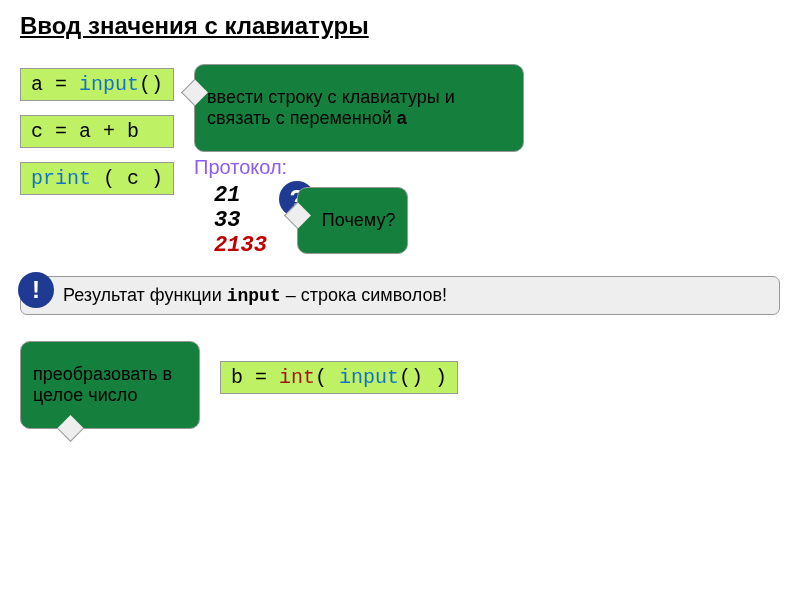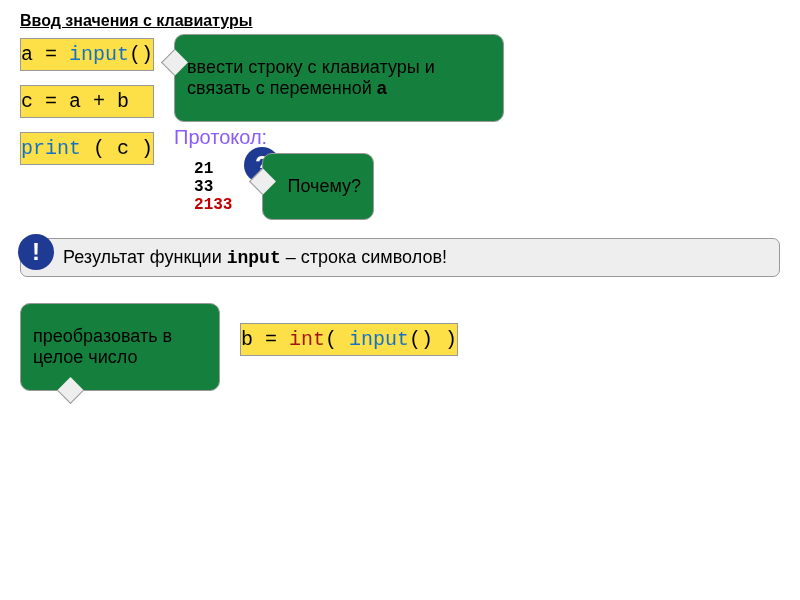--- a/index.html
+++ b/index.html
@@ -5,33 +5,33 @@
   * { box-sizing: border-box; margin: 0; padding: 0; }
   body {
     font-family: Arial, sans-serif;
     width: 800px;
     height: 600px;
     background: #fff;
     position: relative;
     padding: 12px 20px;
   }
   .title {
-    font-size: 16px;
+    font-size: 24px;
     font-weight: bold;
     text-decoration: underline;
     color: #000;
-    margin-bottom: 4px;
+    margin-bottom: 24px;
   }
   .code-box {
     display: inline-block;
-    background: #fde047;
+    background: #bef264;
     border: 1px solid #999;
     font-family: "Courier New", monospace;
     font-size: 20px;
-    padding: 4px 0;
+    padding: 4px 10px;
     margin: 4px 0;
     white-space: nowrap;
   }
   .code-box .fn { color: #1472c6; }
   .code-box .int { color: #a31515; }
   .callout {
     background: #15803d;
     border: 1px solid #999;
     border-radius: 10px;
     padding: 22px 12px;
@@ -53,21 +53,21 @@
     transform: rotate(-45deg);
   }
   .callout-down::before {
     bottom: -10px;
     left: 40px;
     transform: rotate(-135deg);
   }
   .row { display: flex; align-items: flex-start; gap: 20px; }
   .col { display: flex; flex-direction: column; }
   .protocol-label { color: #8b5cf6; font-weight: normal; font-size: 20px; }
-  .protocol { font-family: "Courier New", monospace; font-size: 16px; font-weight: bold; margin-left: 20px; }
+  .protocol { font-family: "Courier New", monospace; font-size: 22px; font-weight: bold; margin-left: 20px; font-style: italic; }
   .protocol .red { color: #c00000; }
   .badge-circle {
     display: inline-flex;
     align-items: center;
     justify-content: center;
     width: 36px;
     height: 36px;
     border-radius: 50%;
     background: #1f3a93;
     color: #fff;
@@ -130,21 +130,21 @@
 
 <div class="result-wrap">
   <div class="badge-circle">!</div>
   <div class="result-box">
     <span>Результат функции </span><span class="kw">input</span><span> – строка символов!</span>
   </div>
 </div>
 
 <div class="bottom">
   <div class="convert-wrap">
-    <div class="callout callout-down" style="width:200px">
+    <div class="callout callout-down" style="width:180px">
       <span>преобразовать в целое число</span>
     </div>
   </div>
   <div class="stack">
     <div class="code-box">
       <span>b = </span><span class="int">int</span><span>( </span><span class="fn">input</span><span>() )</span>
     </div>
   </div>
 </div>
 

